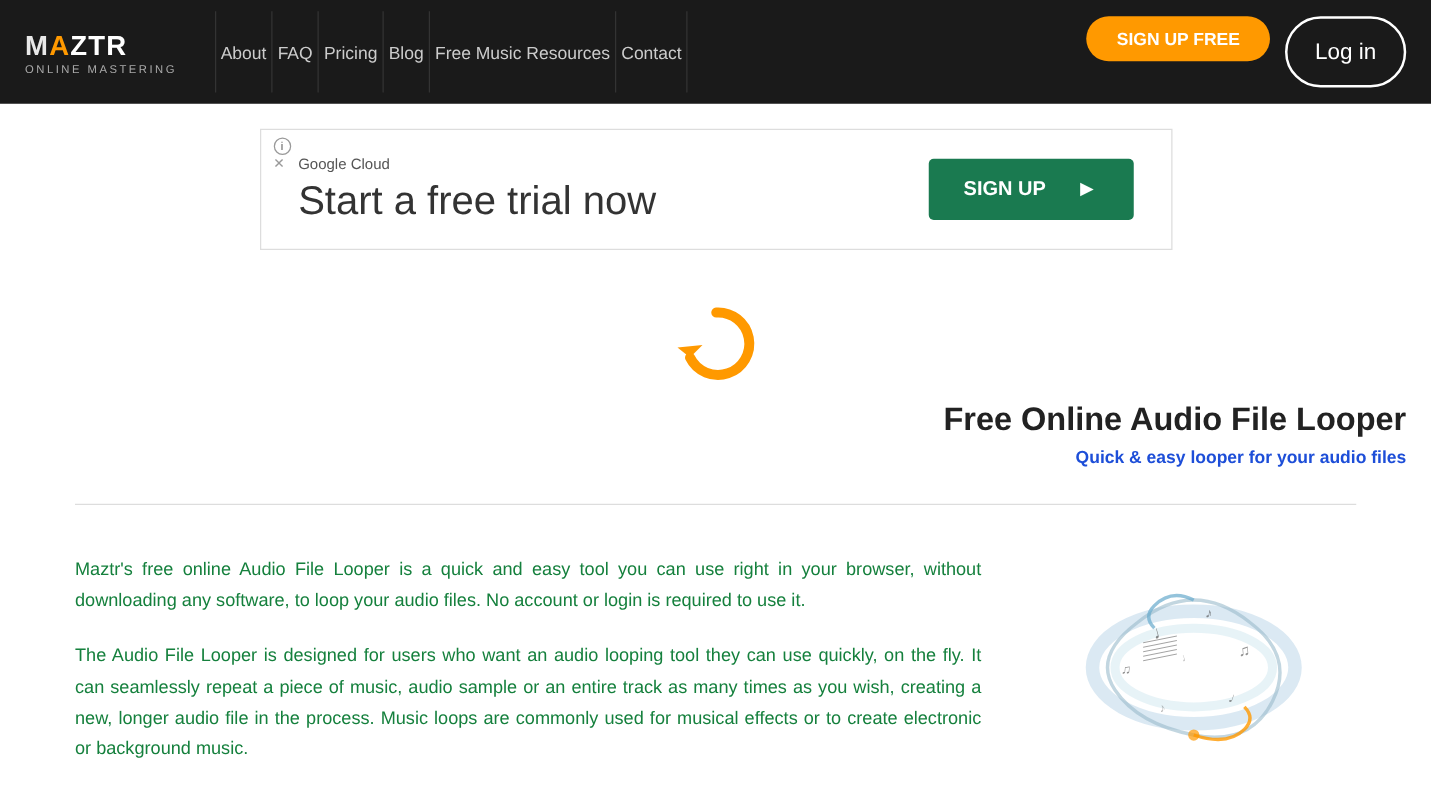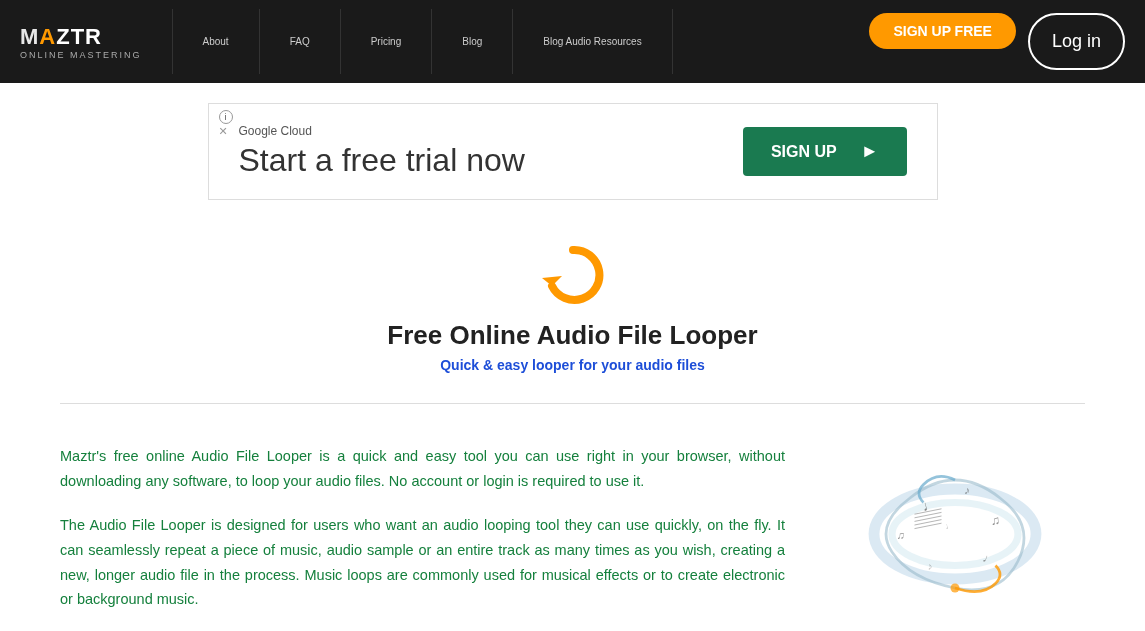--- a/index.html
+++ b/index.html
@@ -37,22 +37,22 @@
     }
     .nav-links {
       display: flex;
       align-items: center;
       flex: 1;
       gap: 0;
     }
     .nav-link {
       color: #ccc;
       text-decoration: none;
-      font-size: 10px;
-      padding: 0 30px;
+      font-size: 14px;
+      padding: 0 4px;
       height: 65px;
       display: flex;
       align-items: center;
       border-right: 1px solid #333;
       white-space: nowrap;
       cursor: pointer;
     }
     .nav-link:first-child { border-left: 1px solid #333; }
     .nav-actions {
       display: flex;
@@ -144,21 +144,21 @@
       font-weight: 700;
       cursor: pointer;
       display: flex;
       align-items: center;
       gap: 24px;
     }
     .ad-signup-btn .arrow { font-size: 18px; }
 
     
     .hero {
-      text-align: center;
+      text-align: right;
       padding: 30px 20px 10px 20px;
     }
     .refresh-icon {
       width: 70px;
       height: 70px;
       margin: 0 auto 10px auto;
       display: block;
     }
     .hero-title {
       font-size: 26px;
@@ -217,21 +217,22 @@
     <div class="logo-top">
       <span class="m">M</span><span class="a" style="color:#f90;">A</span>ZTR
     </div>
     <div class="logo-bottom">ONLINE MASTERING</div>
   </div>
   <div class="nav-links">
     <a class="nav-link">About</a>
     <a class="nav-link">FAQ</a>
     <a class="nav-link">Pricing</a>
     <a class="nav-link">Blog</a>
-    <a class="nav-link">Blog Audio Resources</a>
+    <a class="nav-link">Free Music Resources</a>
+    <a class="nav-link">Contact</a>
   </div>
   <div class="nav-actions">
     <button class="btn-signup">SIGN UP FREE</button>
     <button class="btn-login">Log in</button>
   </div>
 </nav>
 
 <div class="ad-container">
   <div class="ad-banner">
     <div class="ad-controls">

